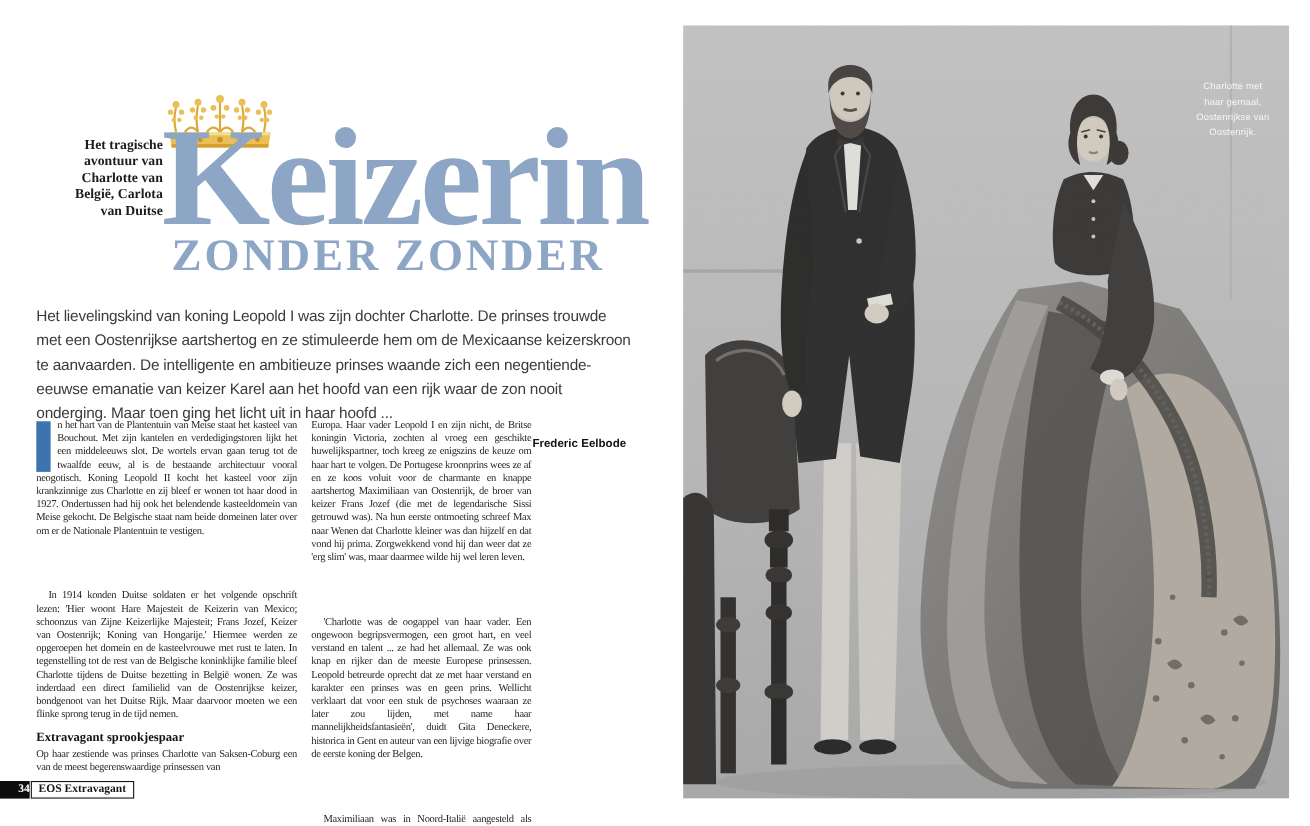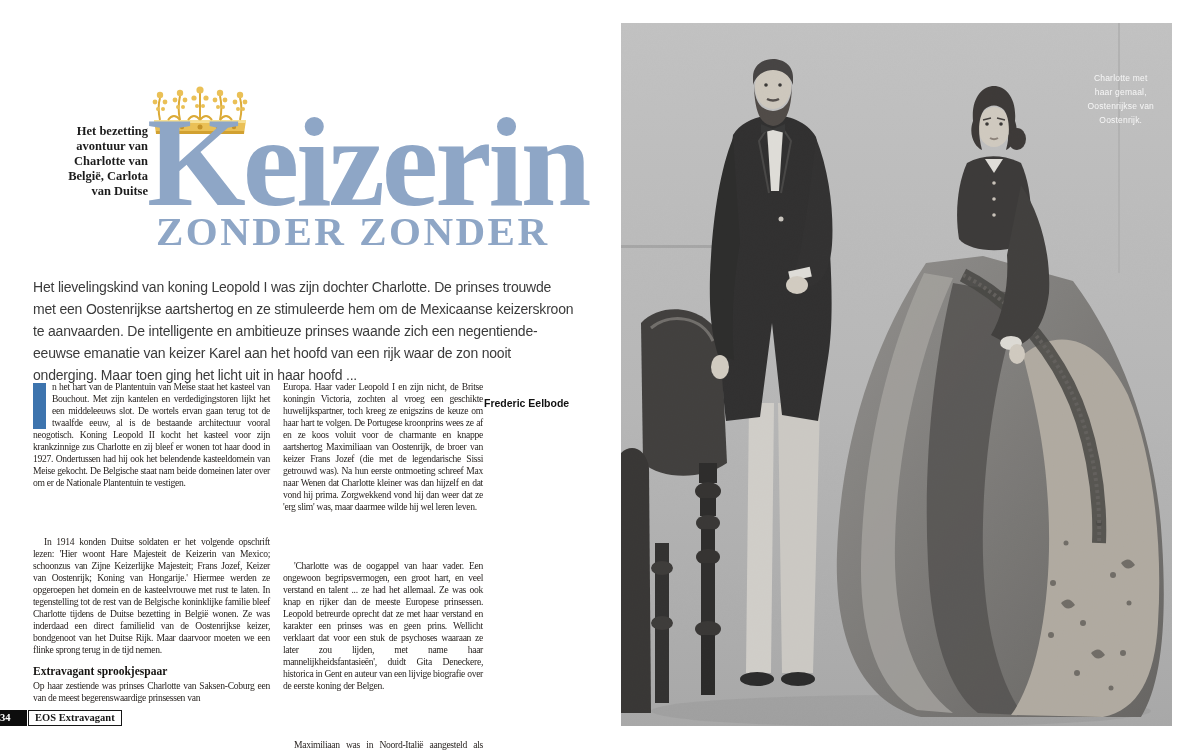--- a/index.html
+++ b/index.html
@@ -39,39 +39,39 @@
   .col p{margin:0;}
   .col p.indent{text-indent:11px;margin-top:47px;}
   .col h3{margin:9px 0 2px 0;font-size:11.5px;line-height:13px;letter-spacing:0;color:#151311;}
   .dropcap{float:left;width:13px;height:46px;margin:2px 6px 0 0;background:#3d74ae;
            color:transparent;overflow:hidden;font-size:40px;line-height:46px;}
 
   
   .footer{position:absolute;left:0;top:710px;display:flex;align-items:stretch;height:16px;
           font-family:"Liberation Serif",serif;}
   .folio{background:#0d0d0d;color:#fff;font-weight:bold;font-size:10.5px;line-height:16px;
-         width:27px;text-align:left;}
+         width:27px;text-align:right;}
   .mag{border:1px solid #161616;background:#fff;color:#161616;font-weight:bold;
        font-size:10.5px;line-height:14px;padding:0 6px;margin-left:1px;}
 
   
   .photo{position:absolute;left:621px;top:23px;width:551px;height:703px;}
   .photo svg{display:block;width:551px;height:703px;}
   .caption{position:absolute;top:24px;right:18px;text-align:center;
            font-family:"Liberation Sans",sans-serif;font-weight:normal;
            font-size:8.5px;line-height:14px;letter-spacing:0.2px;color:rgba(250,250,250,0.95);margin-top:24px;}
   .caption span{display:block;}
 </style>
 </head>
 <body>
 
 <div class="page">
 
   <div class="kicker">
-    <span>Het bezetting</span>
+    <span>Het tragische</span>
     <span>avontuur van</span>
     <span>Charlotte van</span>
     <span>België, Carlota</span>
     <span>van Duitse</span>
   </div>
 
   <svg class="crown" viewBox="0 0 108 56">
     <g opacity="0.93">
       <path d="M8,37 L100,37 L98,51 L10,51 Z" fill="#e9bc4a"></path>
       <path d="M8,37 L100,37 L100,40 L8,40 Z" fill="#f6dd8a"></path>

